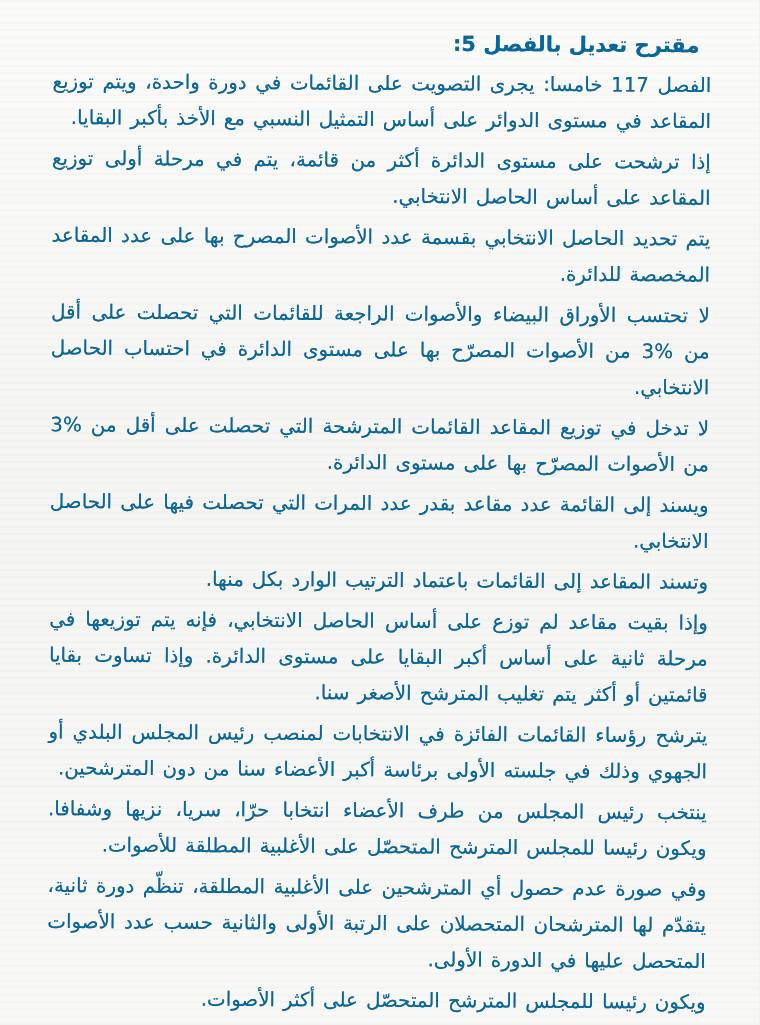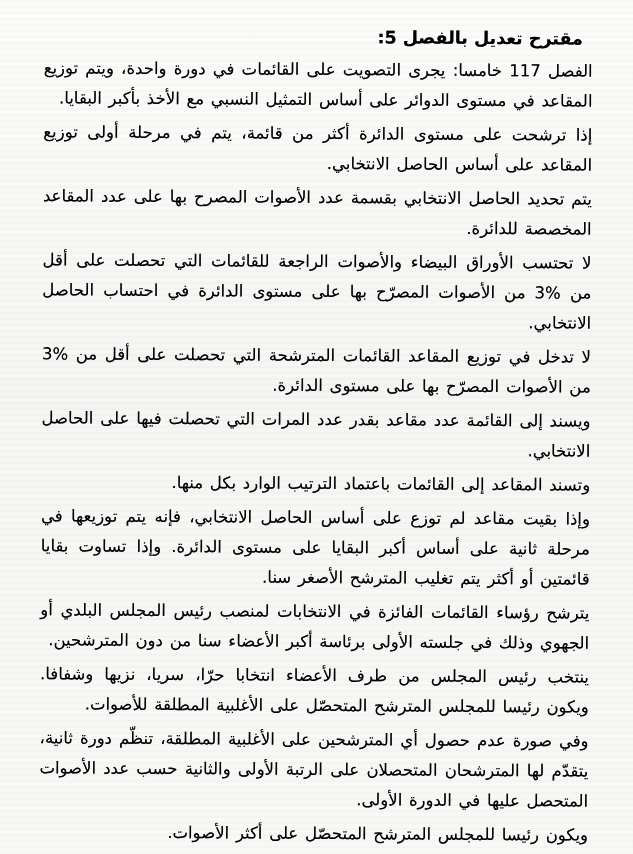--- a/index.html
+++ b/index.html
@@ -8,21 +8,21 @@
     background: #e9e9e7;
   }
   .scan-page {
     position: relative;
     width: 633px;
     height: 854px;
     margin: 0;
     background: #f7f7f5;
     overflow: hidden;
     font-family: "DejaVu Sans", sans-serif;
-    color: #000000;
+    color: #0369a1;
   }
   
   .scan-page::before {
     content: "";
     position: absolute;
     inset: 0;
     background:
       repeating-linear-gradient(
         to bottom,
         rgba(0,0,0,0.016) 0px, rgba(0,0,0,0.016) 2px,

